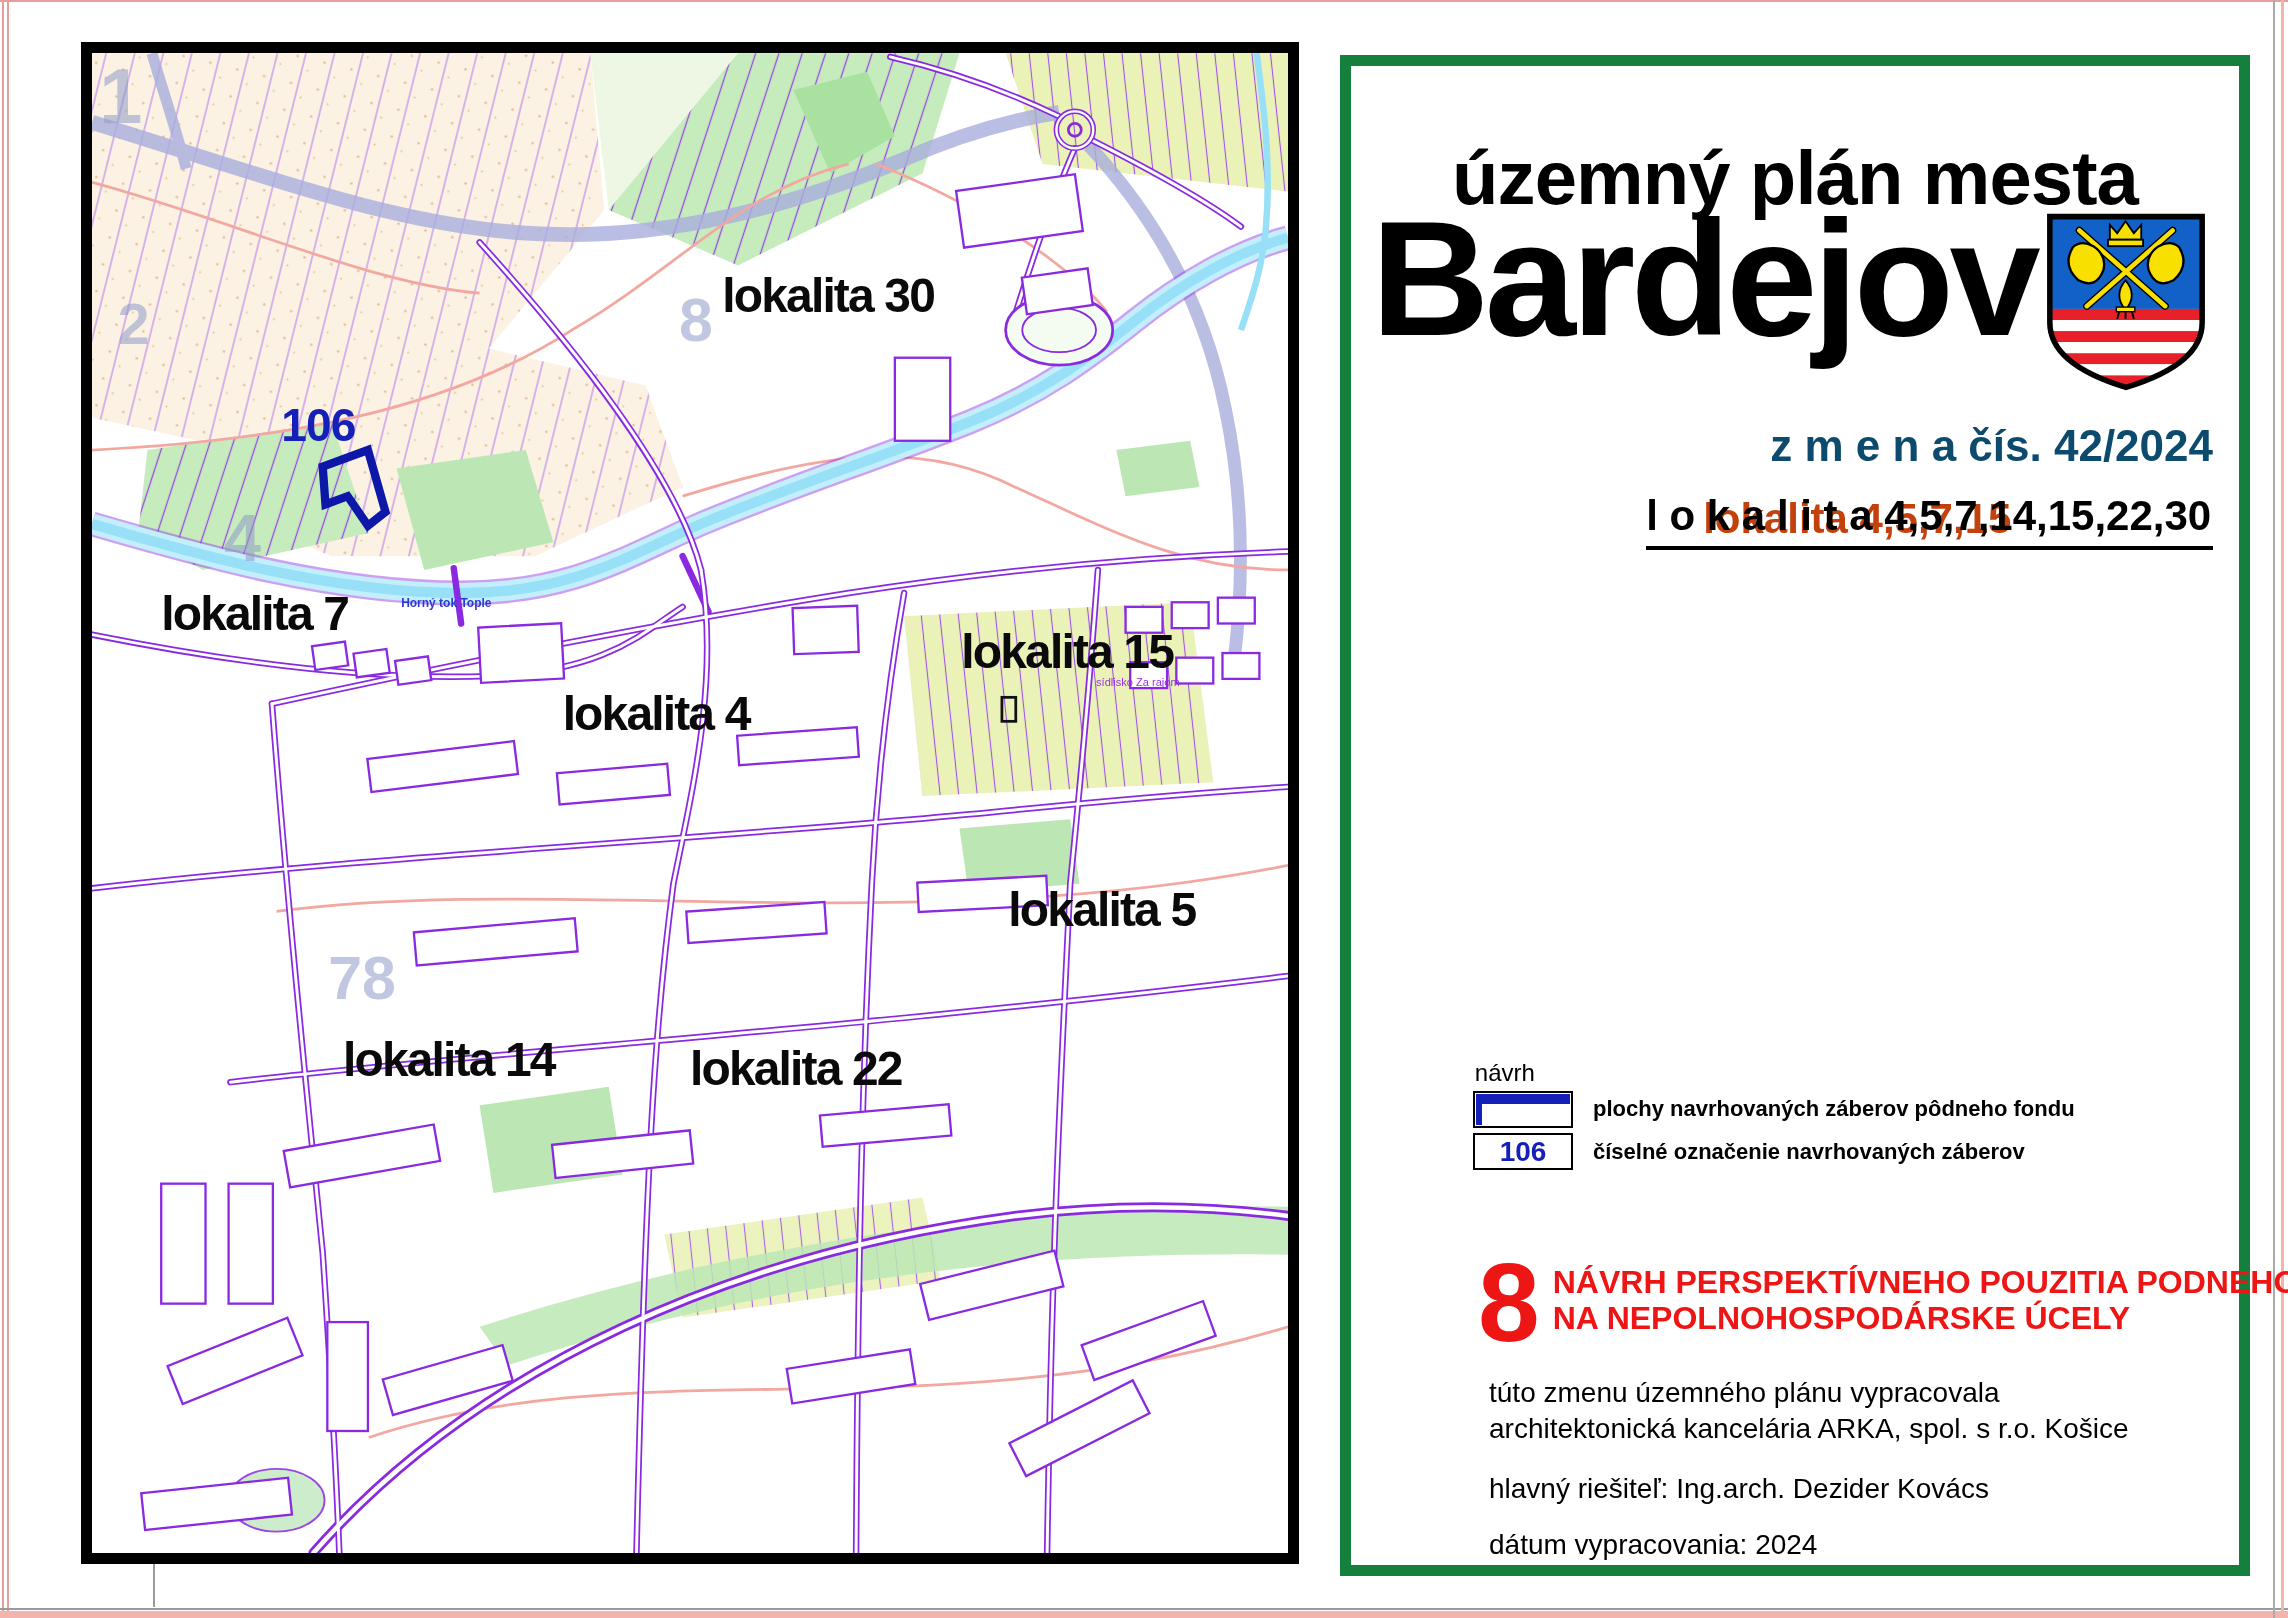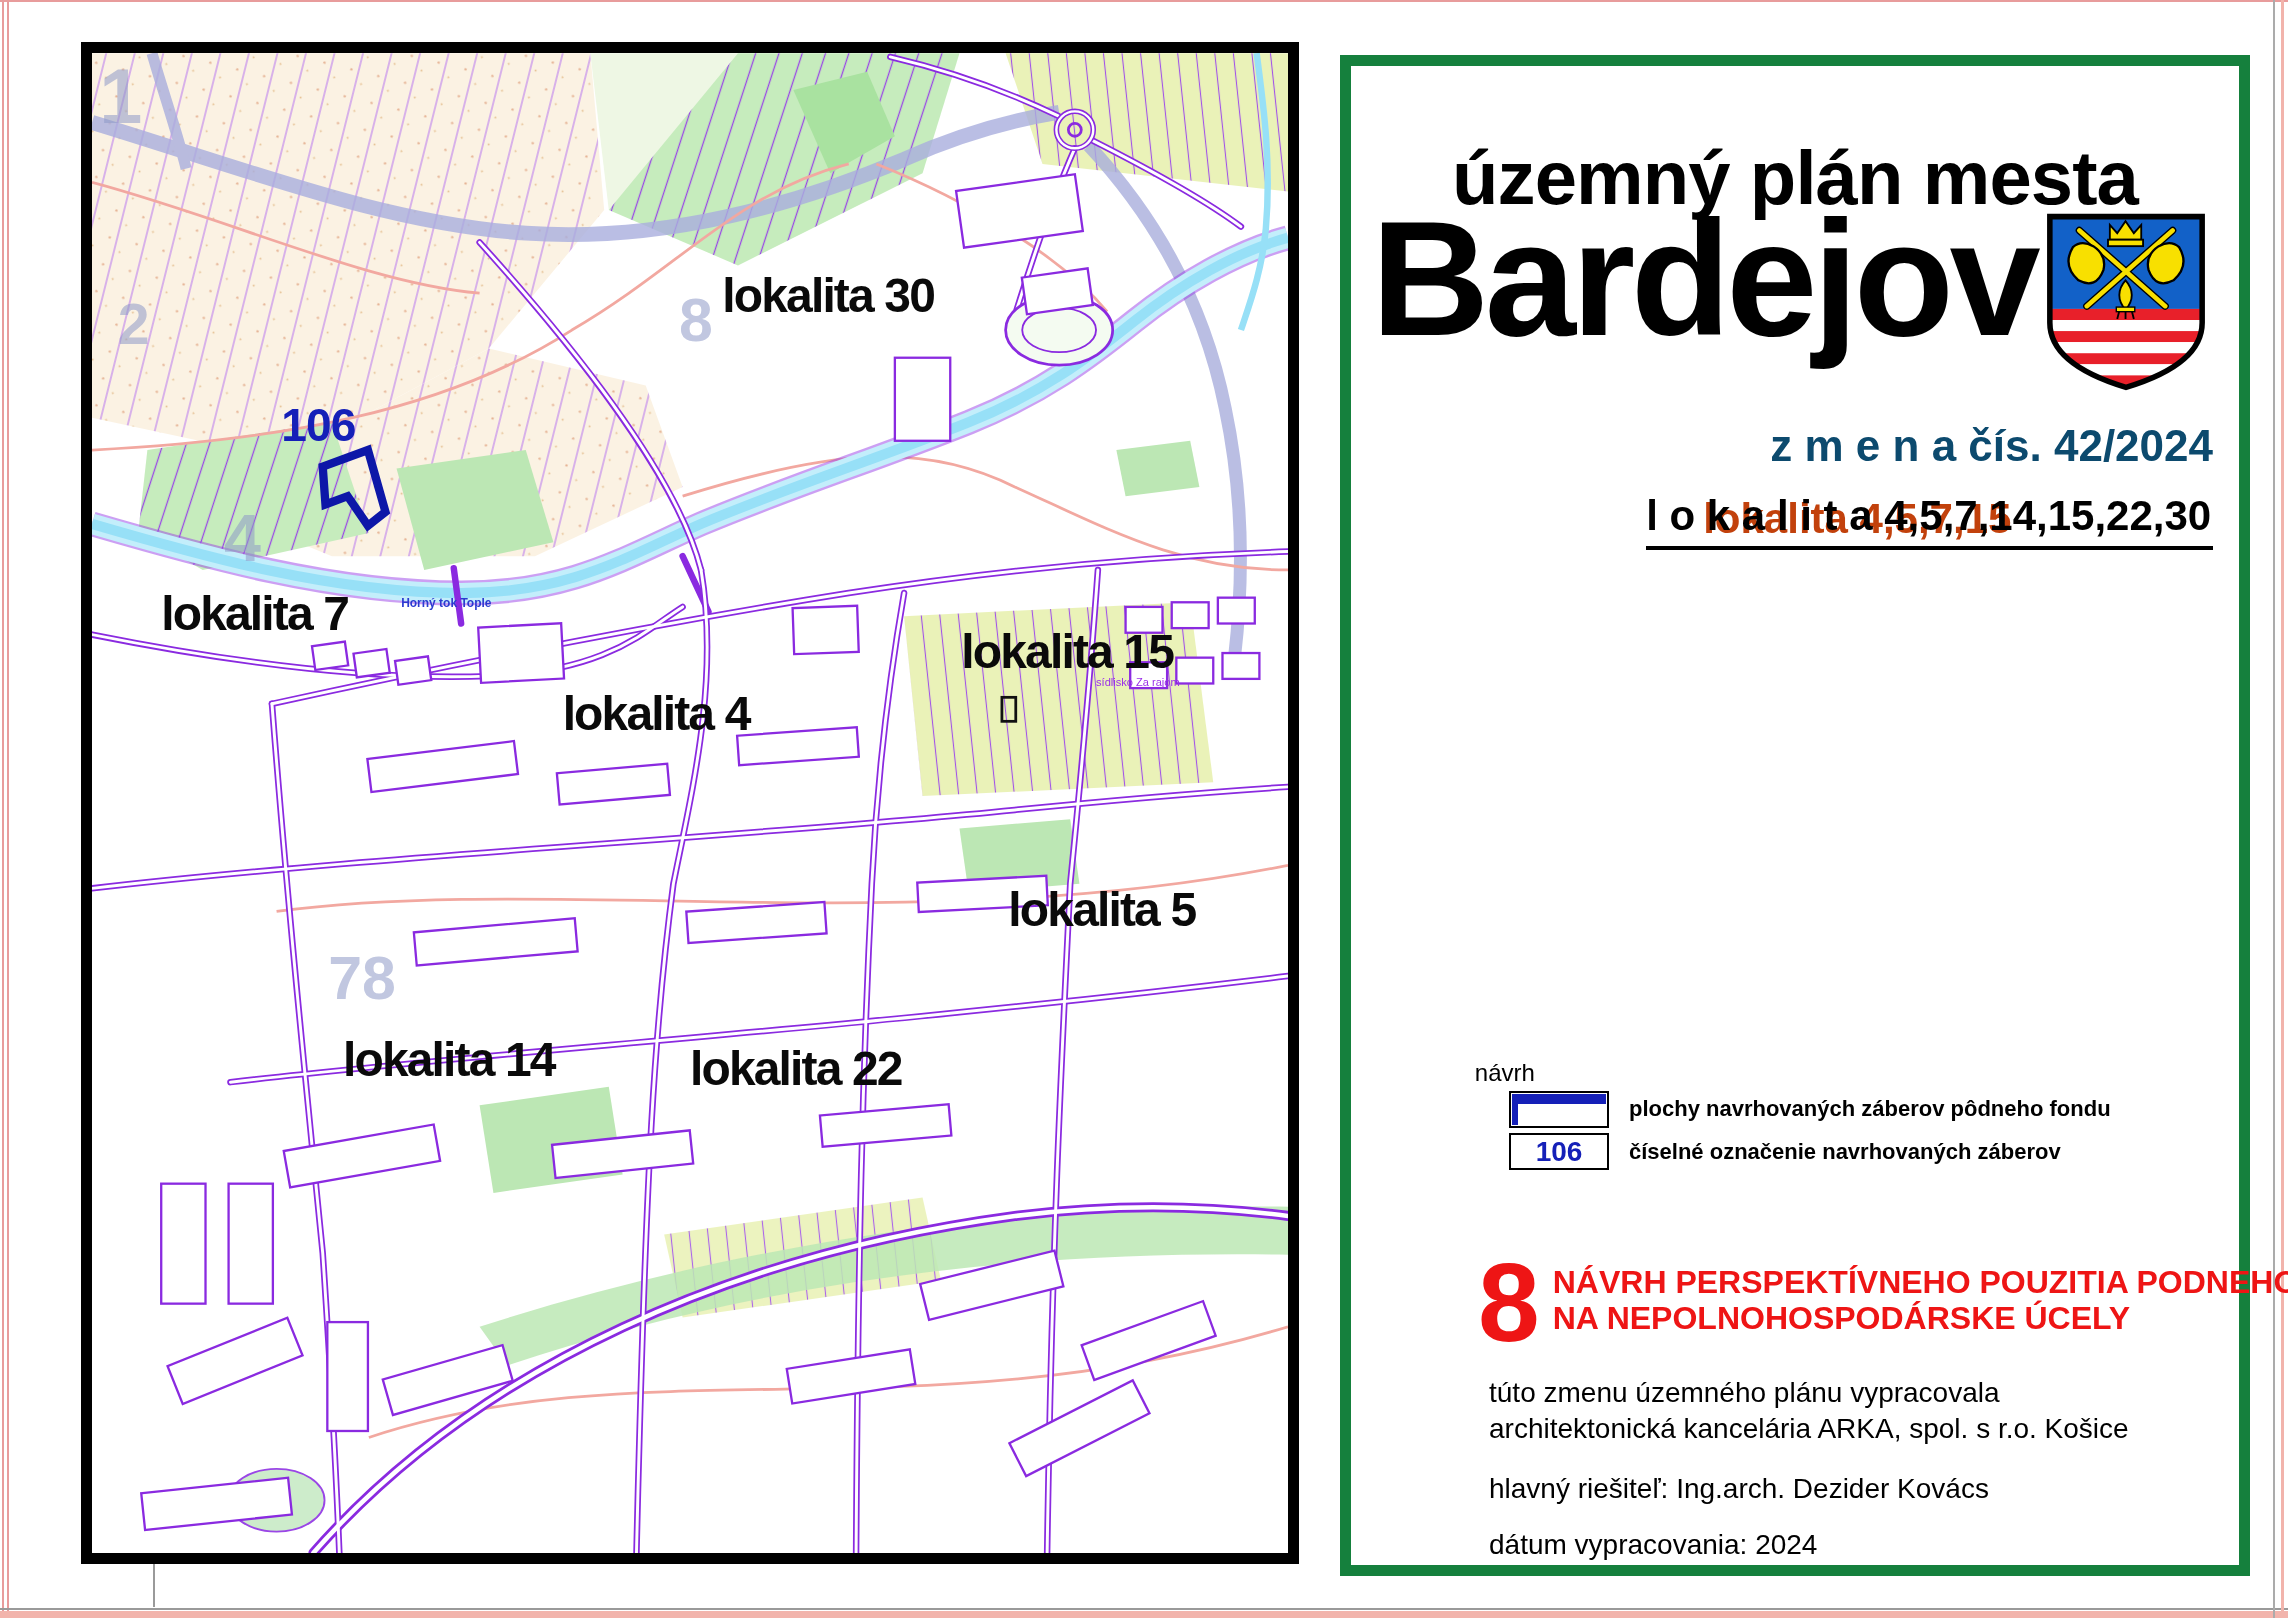--- a/index.html
+++ b/index.html
@@ -24,21 +24,21 @@
   .coat{position:absolute;top:146px;left:694px;width:162px;height:180px;}
   .change-line{position:absolute;top:355px;right:26px;font-size:44px;font-weight:bold;
                color:#0c4a6e;white-space:nowrap;}
   .localities{position:absolute;top:426px;right:26px;border-bottom:4.6px solid #000;
               padding:0 1.8px 5.5px 0;font-size:42px;font-weight:bold;white-space:nowrap;}
   .localities .ghost{position:absolute;left:57px;top:2.8px;color:#c2410c;z-index:0;}
   .localities .main{position:relative;z-index:1;}
 
   .legend{position:absolute;left:122px;top:993px;}
   .legend-heading{font-size:24px;margin:0 0 3.7px 1.8px;}
-  .legend-row{display:flex;align-items:center;margin-bottom:5.5px;margin-left:36px;}
+  .legend-row{display:flex;align-items:center;margin-bottom:5.5px;}
   .swatch{width:96px;height:33px;border:2.8px solid #000;background:#fff;
           position:relative;flex:none;}
   .swatch .band{position:absolute;left:0.9px;top:0.9px;right:0.9px;height:10px;background:#1520b8;}
   .swatch .lbar{position:absolute;left:0.9px;top:0.9px;bottom:0.9px;width:6.5px;background:#1520b8;}
   .swatch .num{position:absolute;left:0;top:0;width:100%;height:100%;display:flex;
                align-items:center;justify-content:center;color:#1520b8;
                font-size:28px;font-weight:bold;}
   .legend-label{font-size:22px;font-weight:bold;margin-left:20px;white-space:nowrap;}
 
   .sheet-head{position:absolute;left:127px;top:1192px;width:738px;display:flex;

